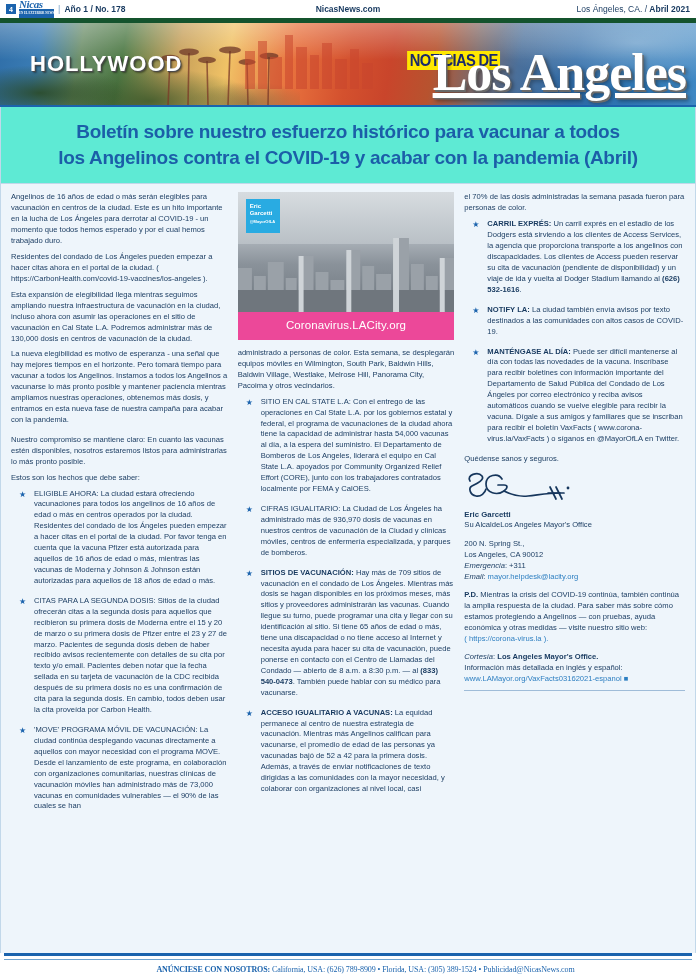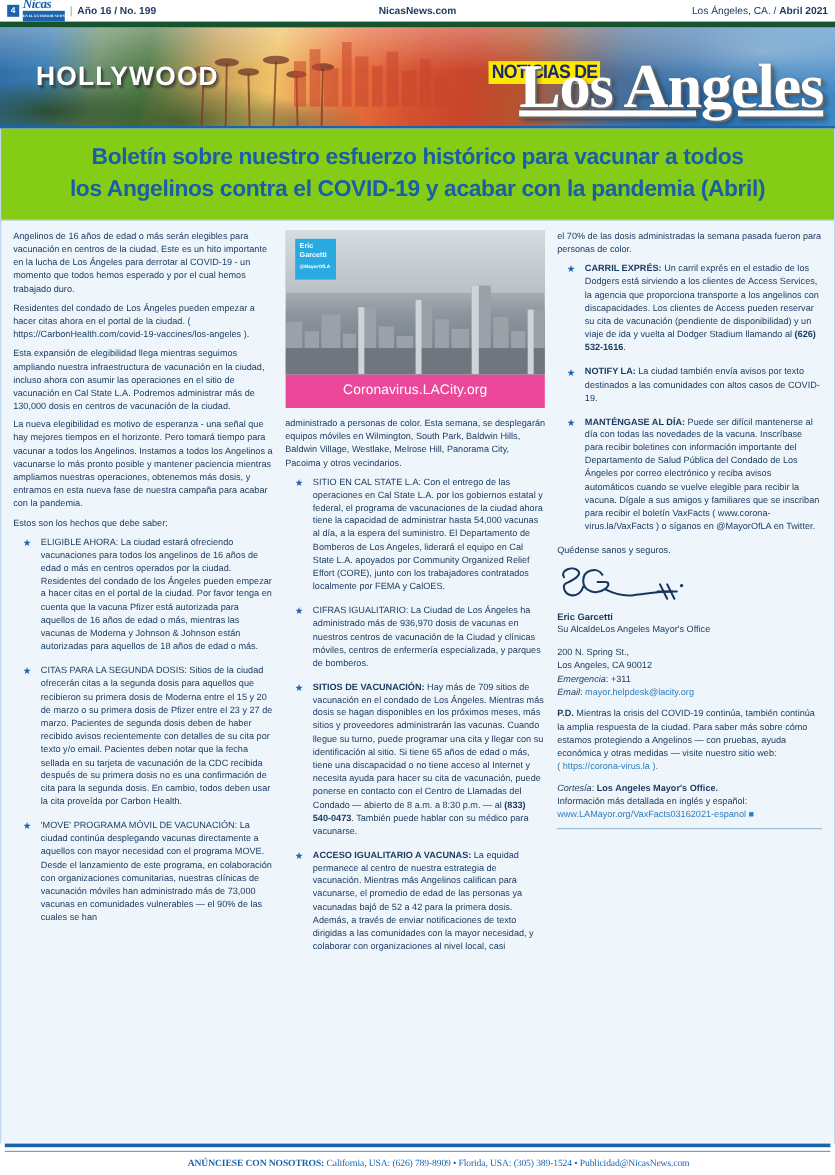--- a/index.html
+++ b/index.html
@@ -67,21 +67,21 @@
     background:#ffe800;color:#1b2a6b;font-weight:bold;font-size:16px;
     letter-spacing:-0.7px;padding:0 3px;line-height:19px;
     font-family:"Liberation Sans",sans-serif;
     transform:scaleX(.92);transform-origin:right center;}
   .la-title{position:absolute;right:10px;top:28px;
     font-family:"Liberation Serif",serif;font-weight:bold;font-size:52px;
     color:#fff;line-height:44px;letter-spacing:-1px;
     text-shadow:1.5px 1.5px 0 #6a6a6a, 3px 3px 4px rgba(0,0,0,.4);text-decoration:underline;}
 
   
-  .headline-wrap{background:#84cc16;border:1px solid #c2d8ea;border-top:none;
+  .headline-wrap{background:#5eead4;border:1px solid #c2d8ea;border-top:none;
                  padding:12px 14px 12px;}
   .headline{font-size:19px;font-weight:bold;line-height:1.38;text-align:center;
             color:#1b5ea8;font-family:"Liberation Sans",sans-serif;
             letter-spacing:-0.3px;}
   .headline .l2{display:block;}
 
   
   .body-wrap{background:#eef5fb;border:1px solid #c2d8ea;border-top:none;
              padding:8px 10px 6px;height:776px;box-sizing:border-box;}
   .cols{display:flex;gap:10px;height:100%;}
@@ -140,21 +140,21 @@
 
   <div class="topbar">
     <div class="tb-logo">
       <div class="tb-sq">4</div>
       <div class="tb-brand">
         <span>Nicas</span>
         <small>EN EL EXTERIOR NEWS</small>
       </div>
     </div>
     <span class="tb-sep">|</span>
-    <span class="tb-issue">Año 16 / No. 199</span>
+    <span class="tb-issue">Año 1 / No. 178</span>
     <div class="tb-center">NicasNews.com</div>
     <div class="tb-right">
       <span>Los Ángeles, CA. / </span><b>Abril 2021</b>
     </div>
   </div>
 
   <div class="hero">
     <div class="hero-bg"></div>
     <div class="hero-hills"></div>
     <div class="hero-sky-r"></div>
@@ -206,20 +206,21 @@
   </div>
 
   <div class="body-wrap">
     <div class="cols">
 
       <div class="col c1">
         <p>Angelinos de 16 años de edad o más serán elegibles para vacunación en centros de la ciudad. Este es un hito importante en la lucha de Los Ángeles para derrotar al COVID-19 - un momento que todos hemos esperado y por el cual hemos trabajado duro.</p>
         <p>Residentes del condado de Los Ángeles pueden empezar a hacer citas ahora en el portal de la ciudad. ( https://CarbonHealth.com/covid-19-vaccines/los-angeles ).</p>
         <p>Esta expansión de elegibilidad llega mientras seguimos ampliando nuestra infraestructura de vacunación en la ciudad, incluso ahora con asumir las operaciones en el sitio de vacunación en Cal State L.A. Podremos administrar más de 130,000 dosis en centros de vacunación de la ciudad.</p>
         <p>La nueva elegibilidad es motivo de esperanza - una señal que hay mejores tiempos en el horizonte. Pero tomará tiempo para vacunar a todos los Angelinos. Instamos a todos los Angelinos a vacunarse lo más pronto posible y mantener paciencia mientras ampliamos nuestras operaciones, obtenemos más dosis, y entramos en esta nueva fase de nuestra campaña para acabar con la pandemia.</p>
+        <p style="margin-top:9px">Nuestro compromiso se mantiene claro: En cuanto las vacunas estén disponibles, nosotros estaremos listos para administrarlas lo más pronto posible.</p>
         <p>Estos son los hechos que debe saber:</p>
 
         <ul class="bullets">
           <li class="bullet">
             <span class="star">★</span>
             <span class="btxt"><span class="cap">ELIGIBLE AHORA:</span><span> La ciudad estará ofreciendo vacunaciones para todos los angelinos de 16 años de edad o más en centros operados por la ciudad. Residentes del condado de los Ángeles pueden empezar a hacer citas en el portal de la ciudad. Por favor tenga en cuenta que la vacuna Pfizer está autorizada para aquellos de 16 años de edad o más, mientras las vacunas de Moderna y Johnson &amp; Johnson están autorizadas para aquellos de 18 años de edad o más.</span></span>
           </li>
           <li class="bullet">
             <span class="star">★</span>
             <span class="btxt"><span class="cap">CITAS PARA LA SEGUNDA DOSIS:</span><span> Sitios de la ciudad ofrecerán citas a la  segunda dosis para aquellos que recibieron su primera dosis de Moderna entre el 15 y 20 de marzo o su primera dosis de Pfizer entre el 23 y 27 de marzo. Pacientes de segunda dosis deben de haber recibido avisos recientemente con detalles de su cita por texto y/o email. Pacientes deben notar que la fecha sellada en su tarjeta de vacunación de la CDC recibida después de su primera dosis no es una confirmación de cita para la segunda dosis. En cambio, todos deben usar la cita proveída por Carbon Health.</span></span>

